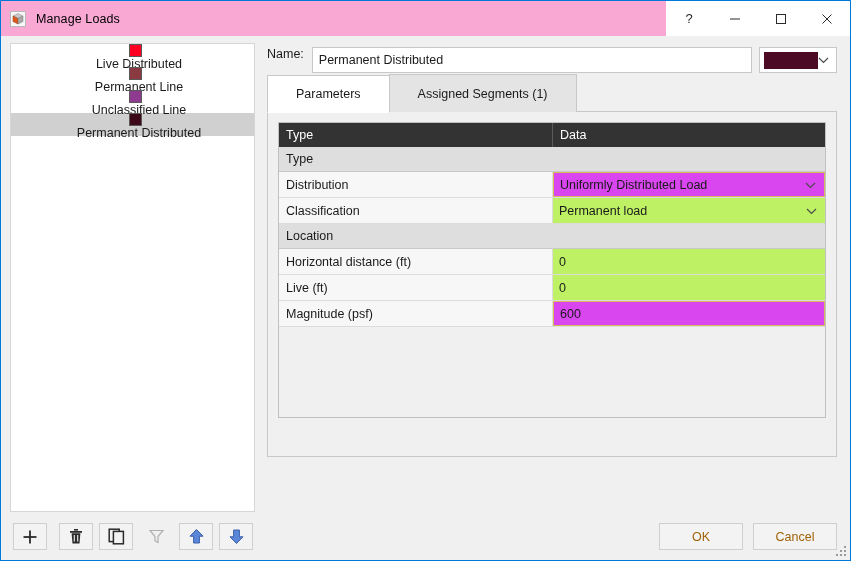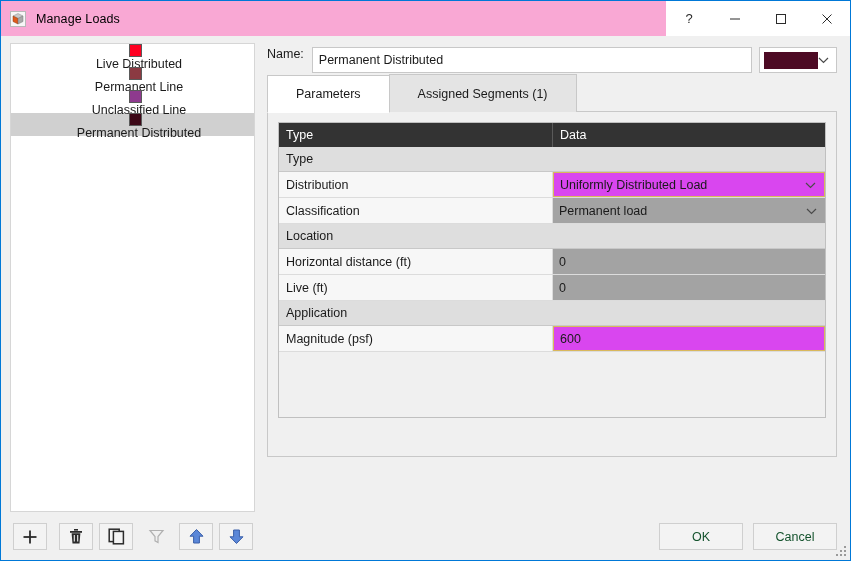--- a/index.html
+++ b/index.html
@@ -243,21 +243,21 @@
     font-size: 12.5px;
     color: #1a1a1a;
     border-right: 1px solid #dcdcdc;
   }
   .grid-row .vcell {
     flex: 1;
     box-sizing: border-box;
     display: flex;
     align-items: center;
     position: relative;
-    background: #a3a3a3;
+    background: #bef264;
     padding-left: 6px;
     font-size: 12.5px;
     color: #1a1a1a;
   }
   .grid-row .vcell.highlight {
     border: 1px solid #d9b85c;
     background: #d946ef;
   }
   .vcell .chev {
     position: absolute;
@@ -300,21 +300,21 @@
     display: flex;
   }
   .dlg-btn {
     width: 84px;
     height: 27px;
     box-sizing: border-box;
     border: 1px solid #cfcfcf;
     background: #f3f3f3;
     font-family: "Liberation Sans", sans-serif;
     font-size: 12.5px;
-    color: #14532d;
+    color: #a16207;
     display: flex;
     align-items: center;
     justify-content: center;
     margin-left: 10px;
   }
 
   
   #grip {
     position: absolute;
     right: 3px; bottom: 3px;
@@ -429,21 +429,20 @@
           <div class="vcell">
             <span>0</span>
           </div>
         </div>
         <div class="grid-row">
           <div class="lcell">Live (ft)</div>
           <div class="vcell">
             <span>0</span>
           </div>
         </div>
-        <div class="grid-group">Application</div>
         <div class="grid-row">
           <div class="lcell">Magnitude (psf)</div>
           <div class="vcell highlight">
             <span>600</span>
           </div>
         </div>
       </div>
     <div id="grid-filler"></div>
   </div>
 

